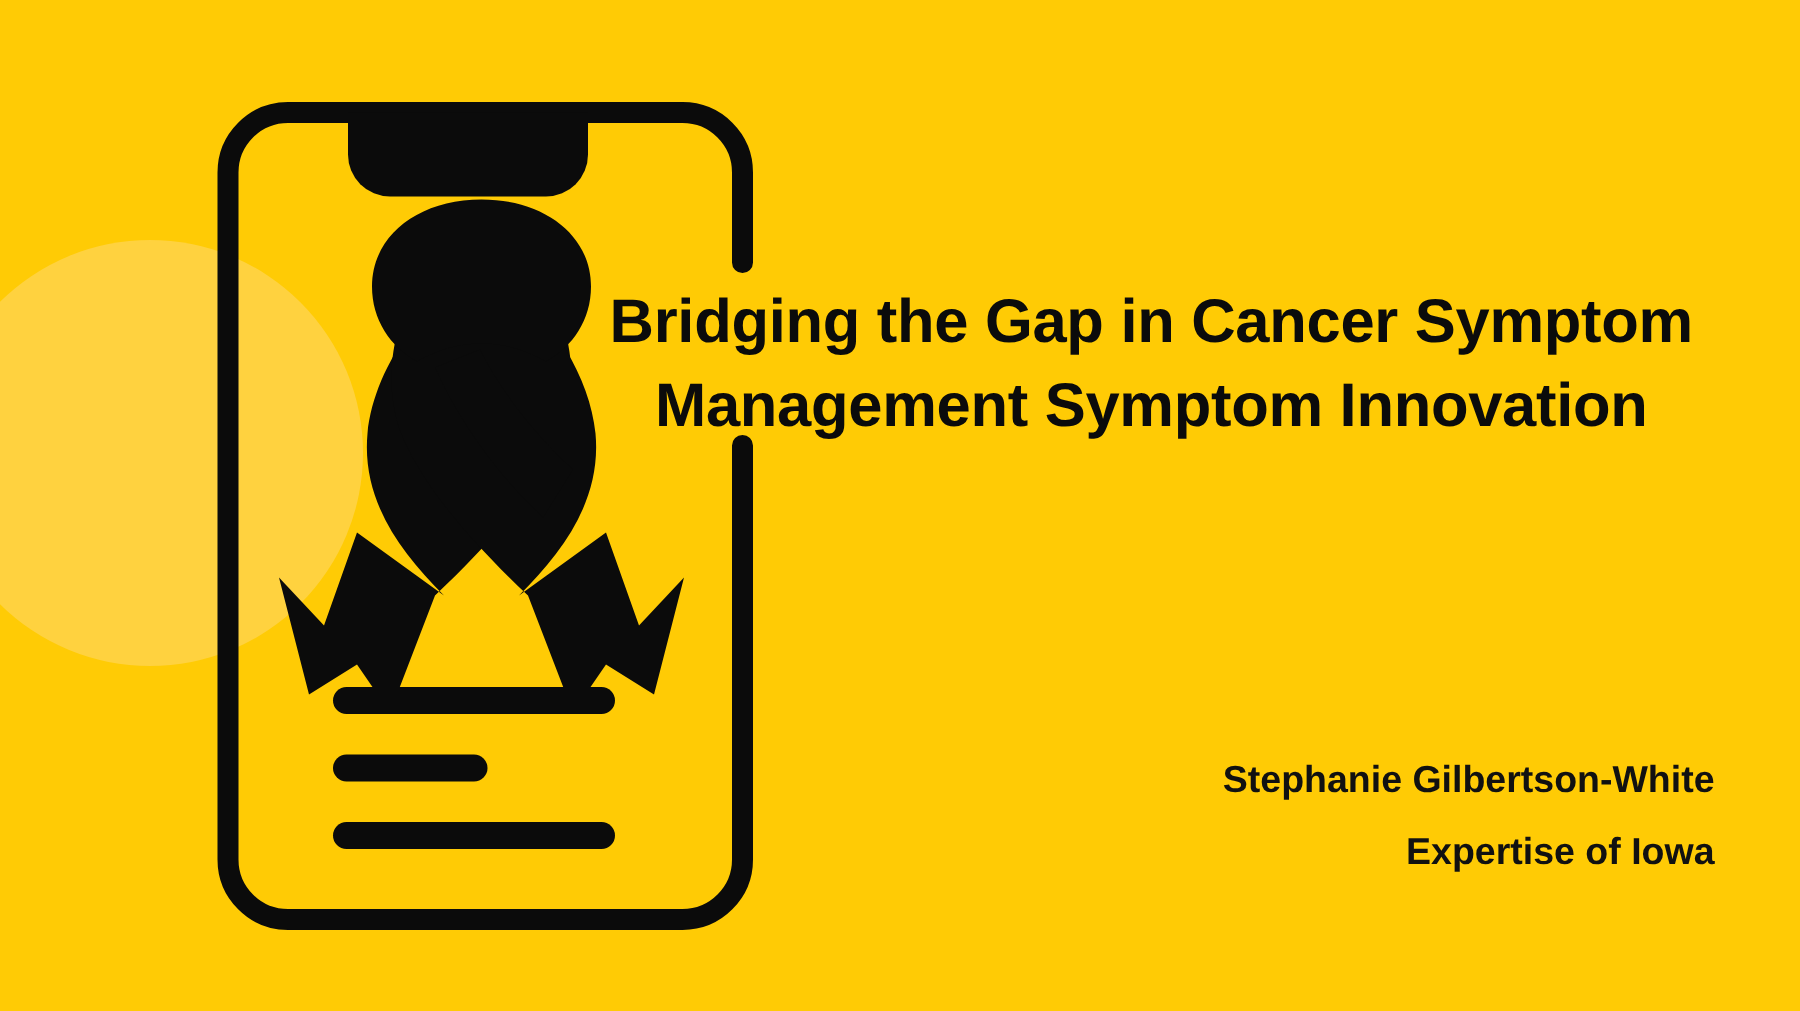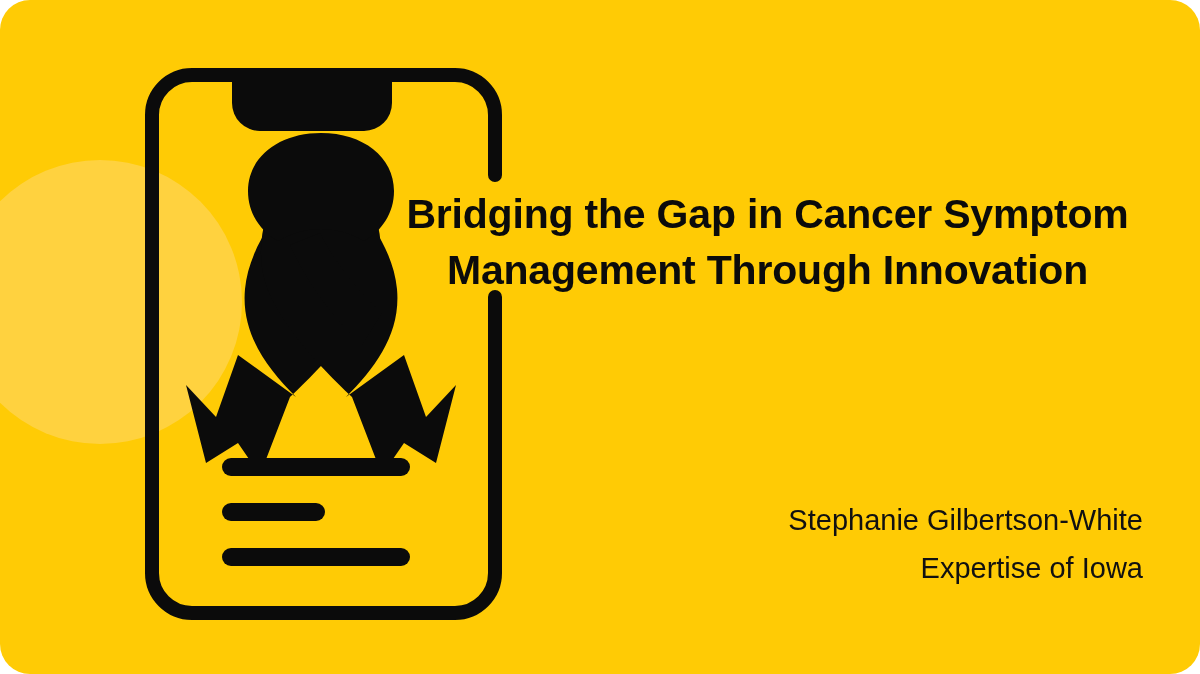--- a/index.html
+++ b/index.html
@@ -11,21 +11,20 @@
     height: 674px;
     overflow: hidden;
     font-family: "Liberation Sans", sans-serif;
   }
   #slide {
     position: relative;
     width: 1200px;
     height: 674px;
     background: #FFCB05;
     overflow: hidden;
-    border-radius: 30px;
   }
 
   
   #accent-circle {
     position: absolute;
     left: -42px;
     top: 160px;
     width: 284px;
     height: 284px;
     border-radius: 50%;
@@ -77,22 +76,22 @@
   #byline-block {
     position: absolute;
     top: 496px;
     left: 0;
     width: 748px;
     text-align: right;
   }
   .byline-line {
     display: block;
     font-family: "Liberation Sans Narrow", "Liberation Sans", sans-serif;
-    font-weight: normal;
-    font-size: 29px;
+    font-weight: bold;
+    font-size: 25px;
     line-height: 48px;
     color: #111111;
     white-space: nowrap;
   }
 </style>
 </head>
 <body>
 
 <div id="slide">
 
@@ -175,21 +174,21 @@
         <rect x="102" y="503" width="188" height="18" rx="9" fill="#0B0B0B"></rect>
       </g>
 
     </svg>
   </div>
 
   <div id="text-column">
 
     <div id="title-block">
       <span class="title-line">Bridging the Gap in Cancer Symptom</span>
-      <span class="title-line">Management Through Innovation</span>
+      <span class="title-line">Management Symptom Innovation</span>
     </div>
 
     <div id="byline-block">
       <span class="byline-line">Stephanie Gilbertson-White</span>
       <span class="byline-line">Expertise of Iowa</span>
     </div>
 
   </div>
 
 </div>

